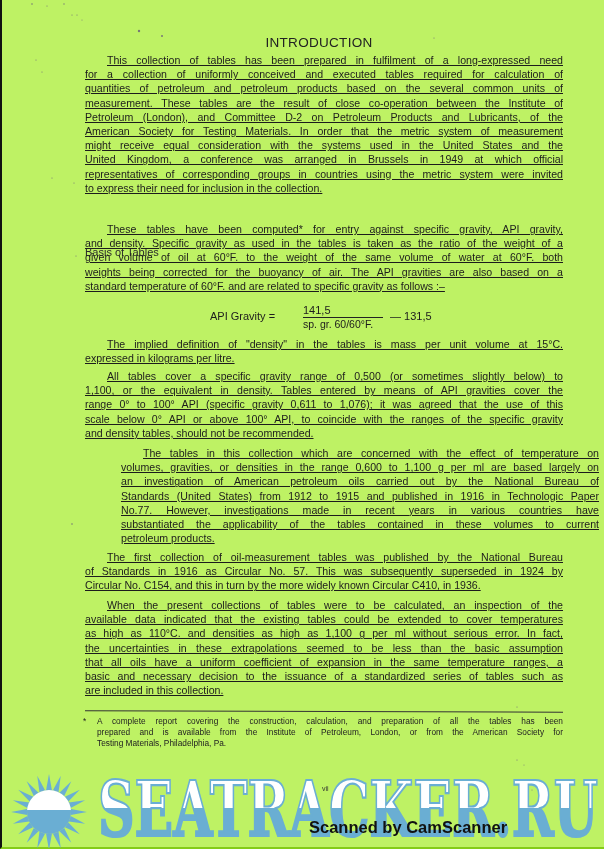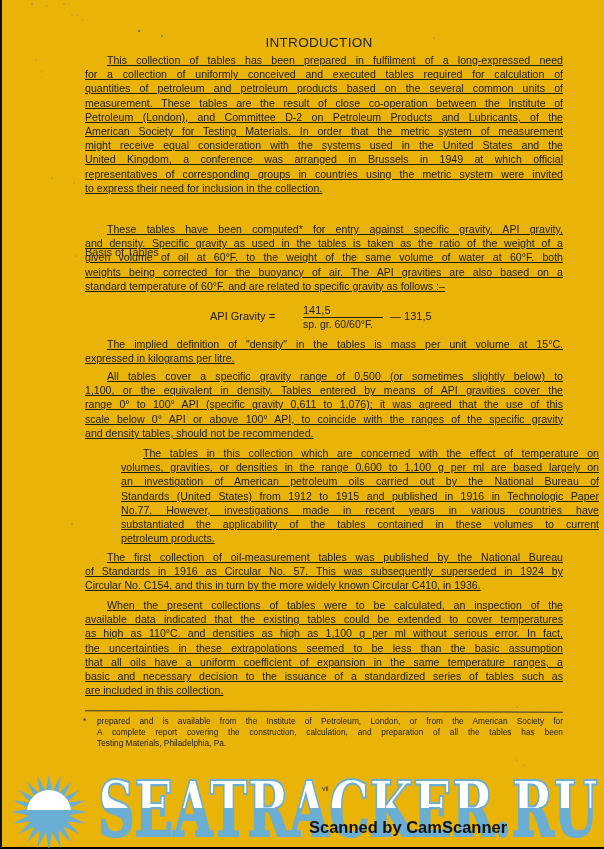--- a/index.html
+++ b/index.html
@@ -4,22 +4,22 @@
 <style>
   html, body { margin: 0; padding: 0; }
   body {
     width: 604px; height: 849px; overflow: hidden; position: relative;
     background: #ffffff;
     font-family: "Liberation Sans", sans-serif;
     color: #1a1a1a;
   }
   .page {
     position: absolute; left: 0; top: 0; width: 602px; height: 847px;
-    border-left: 2px solid #111; border-bottom: 2px solid #000000;
-    background: #eab308;
+    border-left: 2px solid #111; border-bottom: 2px solid #84cc16;
+    background: #bef264;
   }
   .title {
     position: absolute; left: 0; width: 604px; top: 35px;
     text-align: center; font-size: 13.5px; letter-spacing: 0.3px;
     color: #222; padding-left: 30px; box-sizing: border-box;
   }
   .block { position: absolute; left: 83px; width: 478px; font-size: 10.6px; line-height: 14.2px; color: #1c1c1c; text-decoration: underline; }
   .line { white-space: nowrap; display: block; text-align: justify; text-align-last: justify; height: 14.2px; }
   .line.last { text-align-last: left; }
   .indent { padding-left: 22px; }
@@ -117,22 +117,22 @@
     <span class="line">the uncertainties in these extrapolations seemed to be less than the basic assumption</span>
     <span class="line">that all oils have a uniform coefficient of expansion in the same temperature ranges, a</span>
     <span class="line">basic and necessary decision to the issuance of a standardized series of tables such as</span>
     <span class="line last">are included in this collection.</span>
   </div>
 
   <div class="footnote-rule"></div>
   <div class="footnote">
     <span class="star">*</span>
     <div class="ftxt">
+      <span class="line" style="height:10.8px;">A complete report covering the construction, calculation, and preparation of all the tables has been</span>
       <span class="line" style="height:10.8px;">prepared and is available from the Institute of Petroleum, London, or from the American Society for</span>
-      <span class="line" style="height:10.8px;">A complete report covering the construction, calculation, and preparation of all the tables has been</span>
       <span class="line last" style="height:10.8px;">Testing Materials, Philadelphia, Pa.</span>
     </div>
   </div>
 
   <div class="page-num">vii</div>
 
   <svg class="specks" width="604" height="849">
     <g fill="#777">
       <circle cx="30" cy="4" r="0.8"></circle>
         <circle cx="45" cy="6" r="0.6"></circle>

